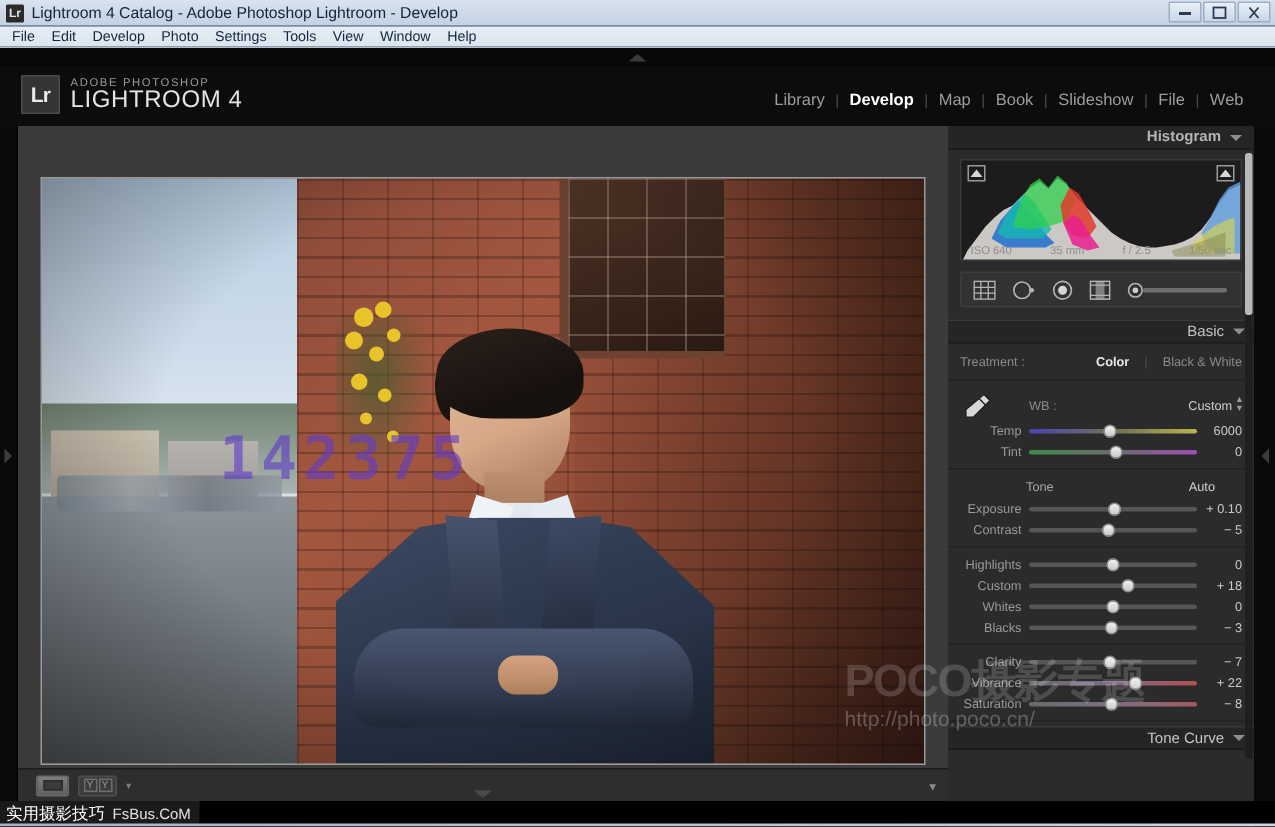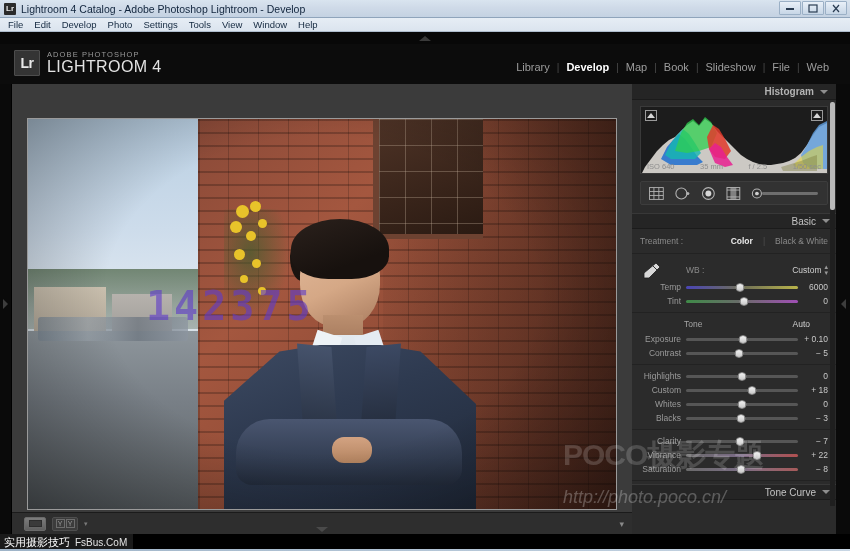--- a/index.html
+++ b/index.html
@@ -402,21 +402,21 @@
   
   .poco {
     position:absolute; left:563px; top:440px; width:240px; height:46px;
     pointer-events:none; z-index:40;
   }
   .poco-line1 {
     font-size:30px; font-weight:bold; color:rgba(255,255,255,0.17);
     letter-spacing:-1px; line-height:1;
   }
   .poco-line2 {
-    font-size:18px; color:rgba(255,255,255,0.26); line-height:1.2; margin-top:17px;font-style:italic;
+    font-size:14px; color:rgba(255,255,255,0.26); line-height:1.2; margin-top:1px;
   }
 </style>
 </head>
 <body>
 
 <div class="app">
 
   <div class="titlebar">
     <div class="tb-icon">Lr</div>
     <div class="tb-title">Lightroom 4 Catalog - Adobe Photoshop Lightroom - Develop</div>

